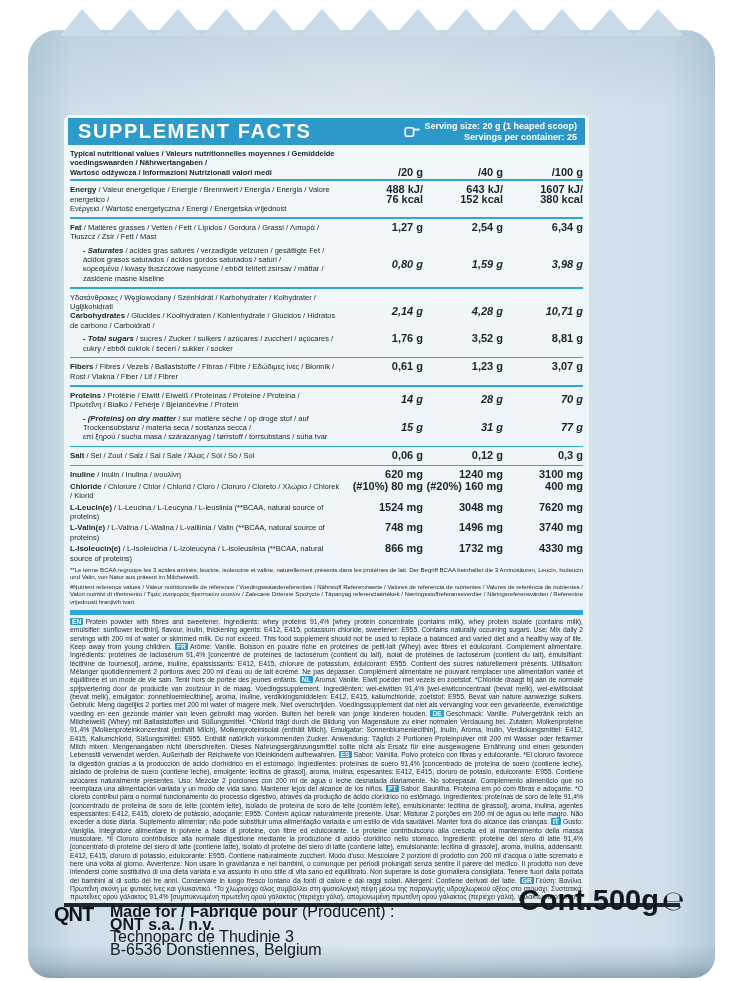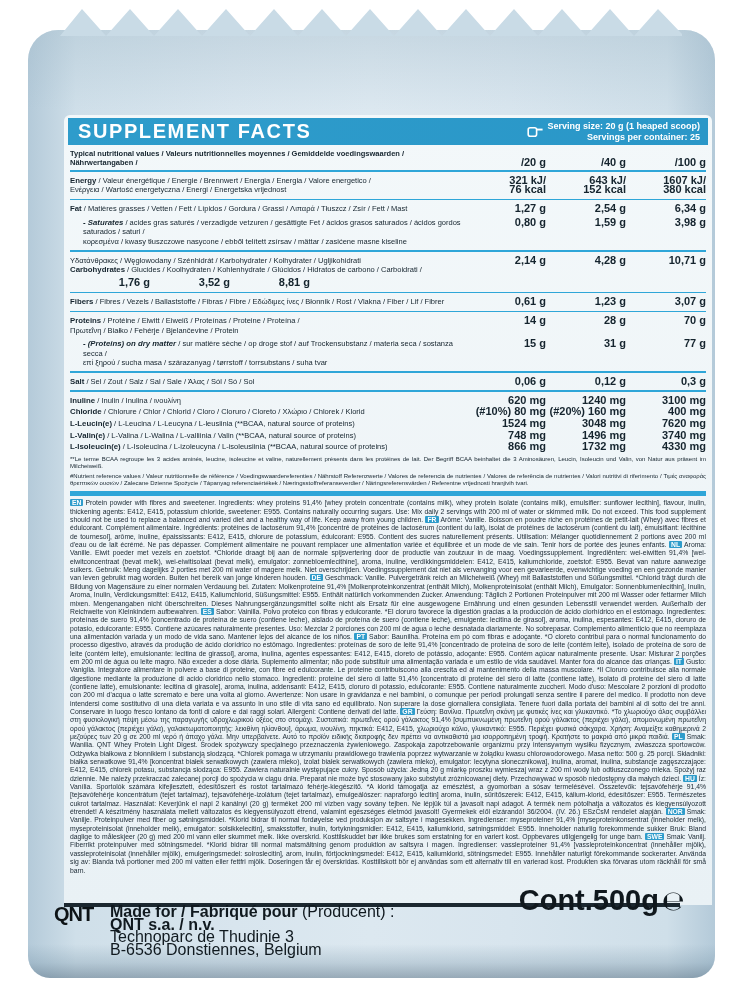--- a/index.html
+++ b/index.html
@@ -12,40 +12,40 @@
          linear-gradient(90deg,#b4cad9 0%,#cfdfe9 7%,#d8e5ee 30%,#dce8f0 50%,#d8e5ee 70%,#cfdfe9 93%,#b4cad9 100%);
   }
   .bag:after{content:"";position:absolute;left:0;right:0;bottom:0;height:34px;
        border-radius:0 0 22px 22px;
        background:linear-gradient(180deg,rgba(120,150,170,0) 0%,rgba(110,140,160,.28) 55%,rgba(70,95,115,.45) 100%);}
   .bag:before{content:"";position:absolute;left:0;right:0;top:0;height:80px;
        border-radius:30px 30px 0 0;
        background:linear-gradient(180deg,rgba(160,185,200,.35),rgba(160,185,200,0));}
   .teeth{position:absolute;left:60px;top:6px;width:622px;height:30px;}
   
-  .panel{position:absolute;left:64px;top:115px;width:648px;height:790px;
+  .panel{position:absolute;left:64px;top:115px;width:525px;height:790px;
        background:linear-gradient(180deg,#f3f8fa 0%,#eef4f7 60%,#e9f1f5 100%);
        border-radius:6px 6px 0 0;overflow:hidden;}
   .tbar{height:27px;margin:3px 4px 0 4px;background:linear-gradient(90deg,#2e9ccb,#2a97c8);
        display:flex;align-items:center;color:#fff;}
   .ttl{font-size:20px;letter-spacing:1.6px;font-weight:600;padding-left:10px;flex:1;}
   .serv{display:flex;align-items:center;gap:4px;padding-right:8px;}
   .servtxt{text-align:right;font-size:9px;font-weight:bold;line-height:11px;}
   
   .tw{padding:0 6px;}
   .thead{display:flex;font-weight:bold;font-size:8.3px;line-height:10.5px;margin-top:4px;}
   .thead .lbl{flex:1;}
   .vals{display:flex;width:240px;flex:none;}
   .v{width:80px;text-align:right;font-weight:bold;font-size:11px;line-height:9.6px;}
   .v span{display:block;}
   .sep{height:2px;background:#2fa6d8;margin:2px 0;}
   .sep.thin{height:1.4px;}
   .sep.thick{height:5px;margin:3px 0;}
   .row{display:flex;padding:2px 0;}
-  .row.vb .vals{align-items:flex-start;}
+  .row.vb .vals{align-items:center;font-style:italic;}
   .vals{align-items:flex-start;}
   .lbl{flex:1;font-size:7.5px;line-height:9.4px;}
   .ld{font-weight:bold;font-size:7.8px;}
   .sub .lbl{padding-left:13px;}
   .sub .ld{font-style:italic;}
   .fn{font-size:6px;line-height:7.4px;text-align:justify;padding:2px 6px 0 6px;}
   
   .langs{margin:3px 6px 0 6px;font-size:6.8px;line-height:8.35px;text-align:justify;
          height:419px;overflow:hidden;color:#1a2833;}
   .ltag{background:#2e9ccb;color:#fff;font-weight:bold;padding:0 2px;margin-right:2px;border-radius:1px;}
@@ -77,37 +77,38 @@
         <div>Serving size: 20 g (1 heaped scoop)</div>
         <div>Servings per container: 25</div>
       </div>
     </div>
   </div>
 
   <div class="tw">
     <div class="thead">
       <div class="lbl">
         <div>Typical nutritional values / Valeurs nutritionnelles moyennes / Gemiddelde voedingswaarden / Nährwertangaben /</div>
+        <div>Wartość odżywcza / Informazioni Nutrizionali valori medi</div>
       </div>
       <div class="vals" style="align-items:flex-end;">
         <div class="v">/20 g</div>
         <div class="v">/40 g</div>
         <div class="v">/100 g</div>
       </div>
     </div>
     <div class="sep"></div>
 
     <div class="row">
       <div class="lbl">
           <div><span class="ld">Energy</span><span> / Valeur énergétique / Energie / Brennwert / Energia / Energia / Valore energetico /</span></div>
           <div>Ενέργεια / Wartość energetyczna / Energi / Energetska vrijednost</div>
         </div>
       <div class="vals">
         <div class="v">
-            <span>321 kJ/</span>
+            <span>488 kJ/</span>
             <span>76 kcal</span>
           </div>
         <div class="v">
             <span>643 kJ/</span>
             <span>152 kcal</span>
           </div>
         <div class="v">
             <span>1607 kJ/</span>
             <span>380 kcal</span>
           </div>
@@ -161,20 +162,23 @@
           </div>
         <div class="v">
             <span>4,28 g</span>
           </div>
         <div class="v">
             <span>10,71 g</span>
           </div>
       </div>
     </div>
     <div class="row sub">
+      <div class="lbl">
+          <div><span class="ld">- Total sugars</span><span> / sucres / Zucker / suikers / azúcares / zuccheri / açúcares / cukry / ebből cukrok / šećeri / sukker / socker</span></div>
+        </div>
       <div class="vals">
         <div class="v">
             <span>1,76 g</span>
           </div>
         <div class="v">
             <span>3,52 g</span>
           </div>
         <div class="v">
             <span>8,81 g</span>
           </div>

